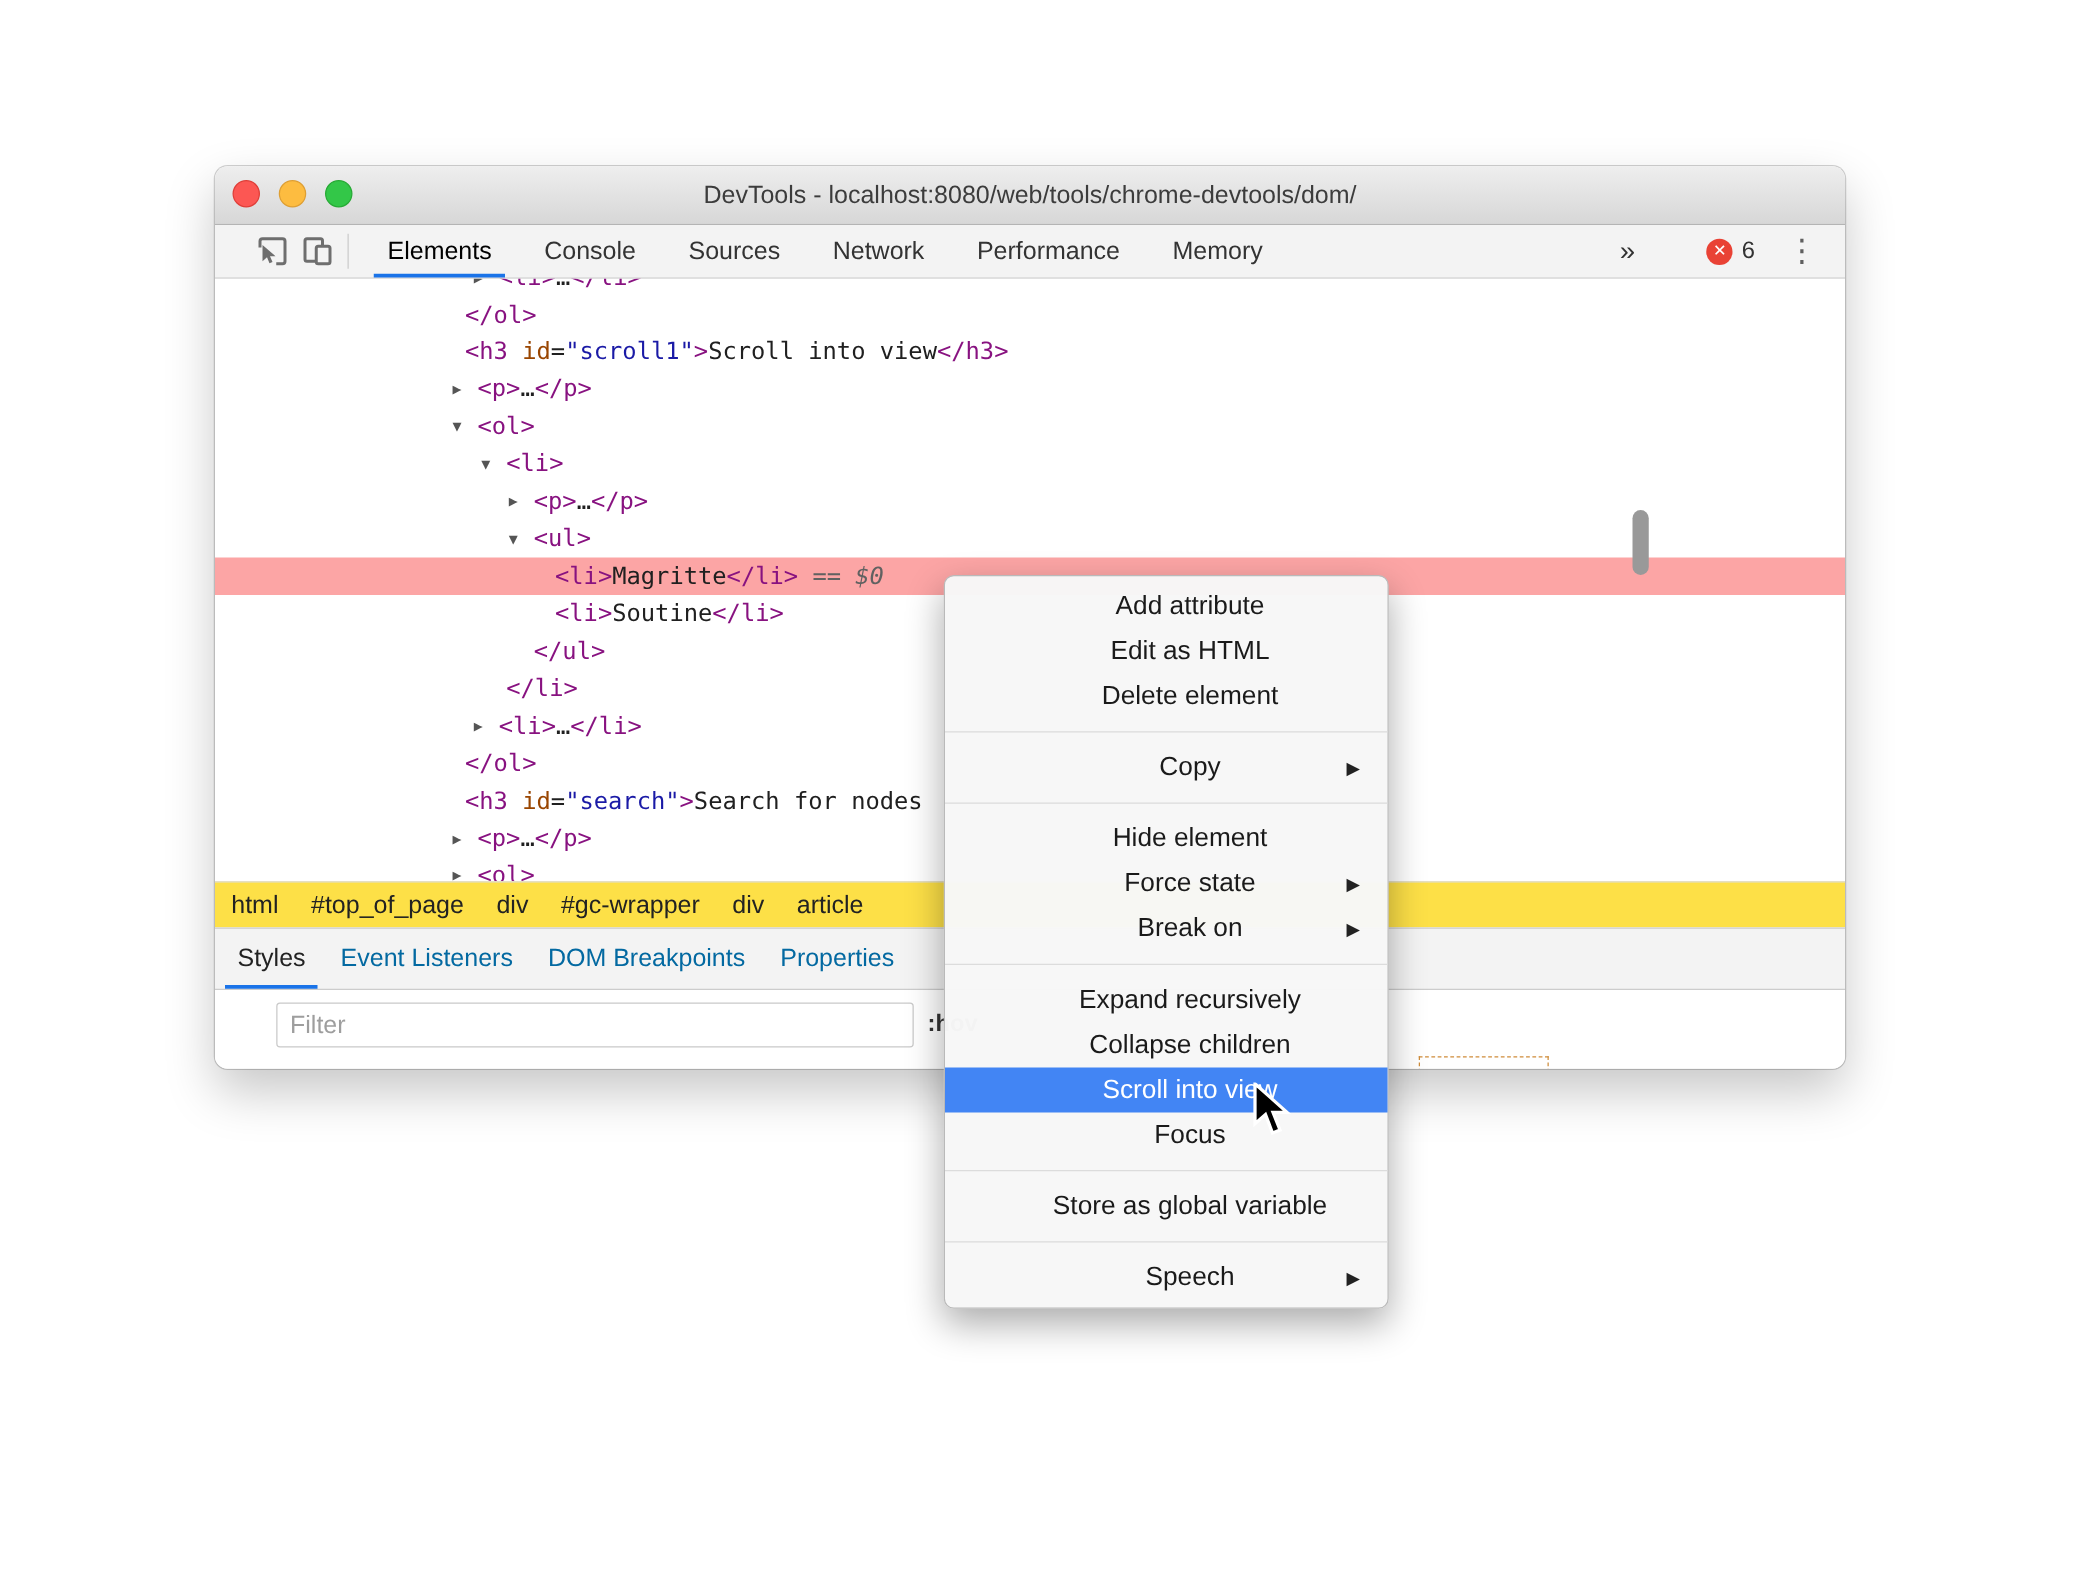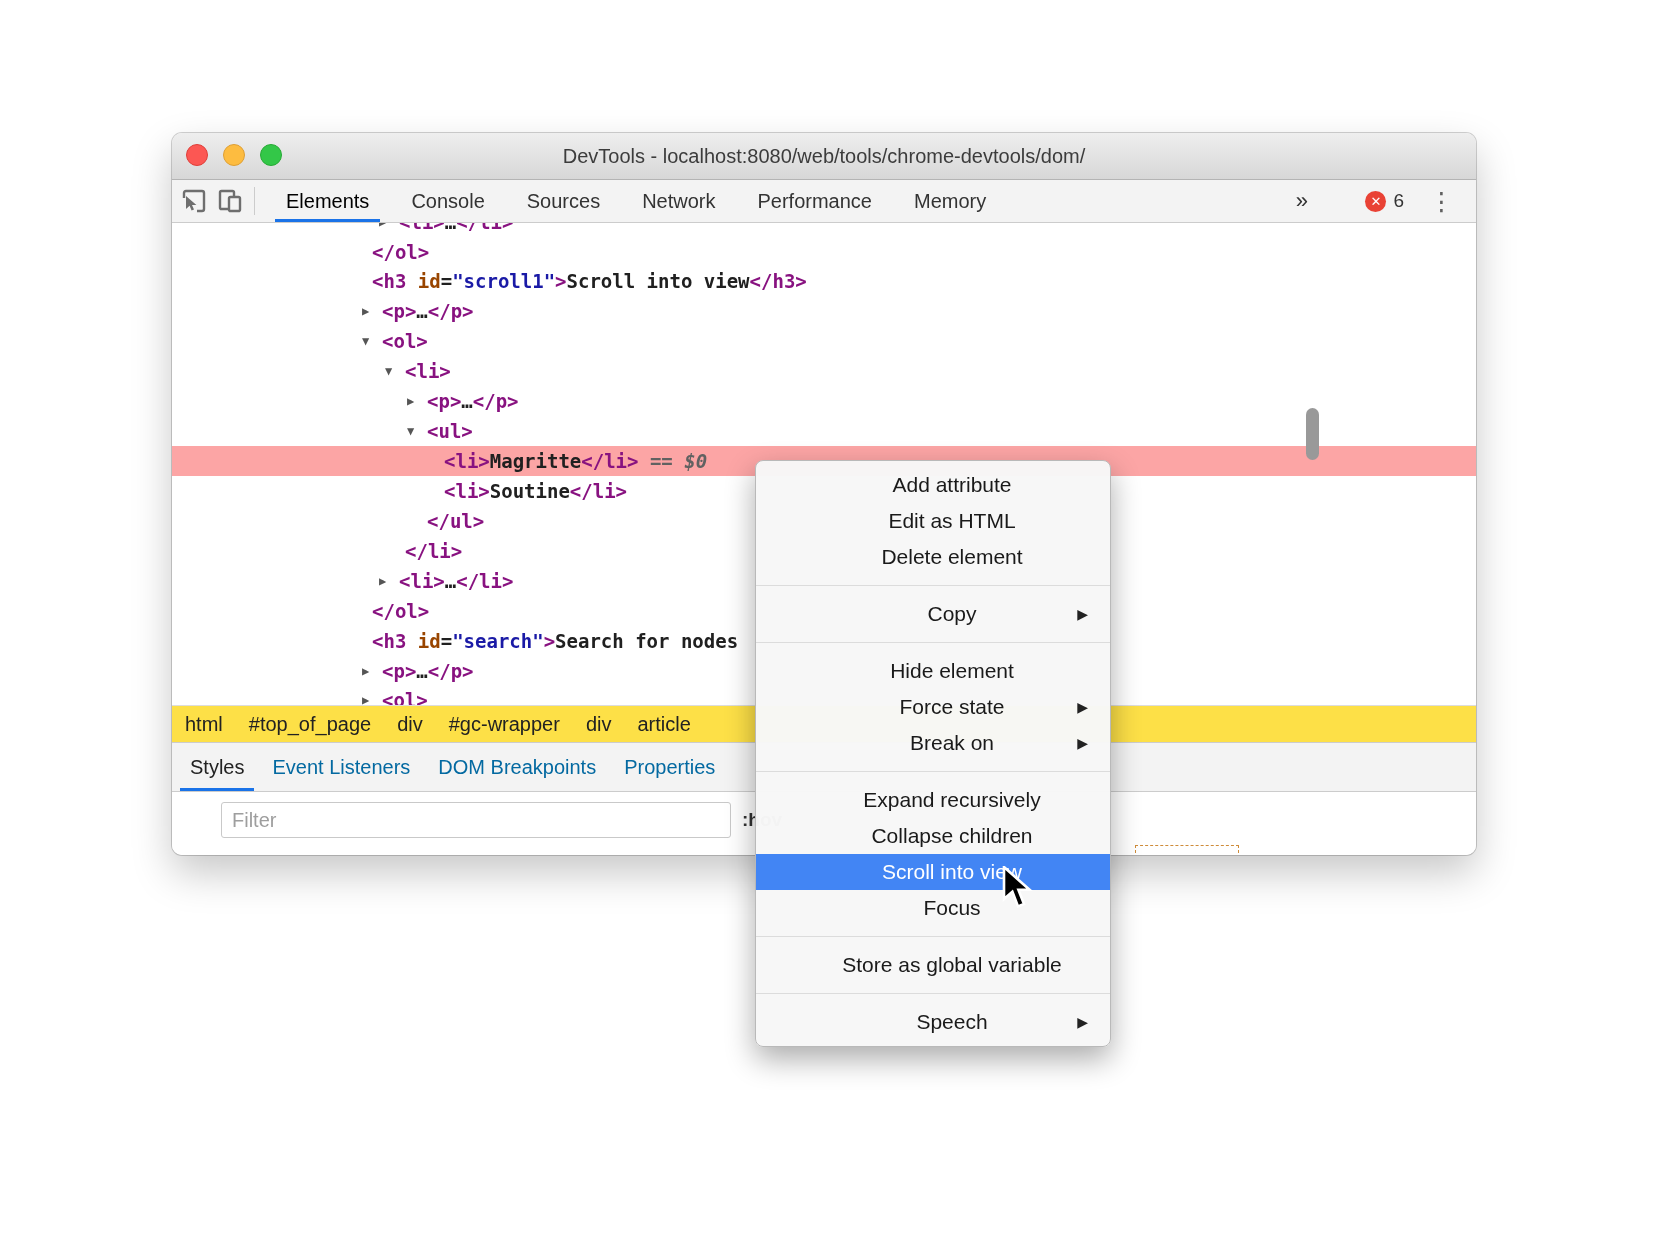--- a/index.html
+++ b/index.html
@@ -13,40 +13,40 @@
     background:linear-gradient(#eeeeee,#d7d7d7);border-bottom:1px solid #b4b4b4;}
   .traffic{position:absolute;top:11px;left:14px;display:flex;gap:15px;}
   .light{width:22px;height:22px;border-radius:50%;box-sizing:border-box;}
   .light.red{background:#fc5753;border:1px solid #df3e38;}
   .light.yellow{background:#fdbc40;border:1px solid #de9f34;}
   .light.green{background:#33c748;border:1px solid #27aa35;}
   .title{line-height:46px;text-align:center;font-size:20px;color:#3c3c3c;}
 
   
   .toolbar{position:absolute;top:47px;left:0;right:0;height:43px;background:#f3f3f3;
-    border-bottom:1px solid #ccc;display:flex;align-items:center;padding-left:4px;box-sizing:border-box;}
+    border-bottom:1px solid #ccc;display:flex;align-items:center;padding-left:28px;box-sizing:border-box;}
   .tool-icon{width:36px;height:36px;display:flex;align-items:center;justify-content:center;flex:none;}
   .toolbar-sep{width:1px;height:28px;background:#ccc;margin:0 10px 0 6px;flex:none;}
   .tool-tabs{display:flex;height:100%;}
   .tool-tab{padding:0 21px;line-height:42px;font-size:20px;color:#333;position:relative;white-space:nowrap;}
   .tool-tab.selected{color:#000;}
   .tool-tab.selected::after{content:'';position:absolute;left:10px;right:10px;bottom:0;height:3px;background:#1a73e8;}
   .overflow-chevron{position:absolute;right:168px;top:50%;transform:translateY(-50%);font-size:22px;color:#333;}
   .error-badge{position:absolute;right:72px;top:50%;transform:translateY(-50%);display:flex;align-items:center;gap:7px;}
   .error-circle{width:21px;height:21px;border-radius:50%;background:#e94235;color:#fff;font-size:13px;font-weight:bold;
     display:flex;align-items:center;justify-content:center;}
   .error-count{font-size:19px;color:#333;}
   .kebab{position:absolute;right:22px;top:50%;transform:translateY(-50%);font-size:25px;color:#5f5f5f;}
 
   
   .dom-panel{position:absolute;top:90px;left:0;right:0;height:482px;overflow:hidden;background:#fff;
     font-family:"DejaVu Sans Mono","Liberation Mono",monospace;font-size:19px;}
   .dom-row{position:absolute;left:0;right:0;height:30px;line-height:30px;white-space:pre;}
   .dom-row.hl{background:#fca5a5;}
-  .dom-inner{display:block;font-weight:bold;}
+  .dom-inner{display:block;}
   .twisty{position:absolute;top:0;font-size:12px;color:#555;line-height:30px;}
   .tk-tag{color:#881280;}
   .tk-attr{color:#994500;}
   .tk-val{color:#1a1aa6;}
   .tk-plain{color:#202020;}
   .tk-meta{color:#616161;font-style:italic;}
   .ellipsis-marker{position:absolute;left:8px;top:223px;height:30px;line-height:26px;color:#8a8a8a;
     font-size:22px;letter-spacing:1px;font-weight:bold;}
   .scroll-thumb{position:absolute;left:1134px;top:275px;width:13px;height:52px;background:#999;border-radius:7px;}
 

